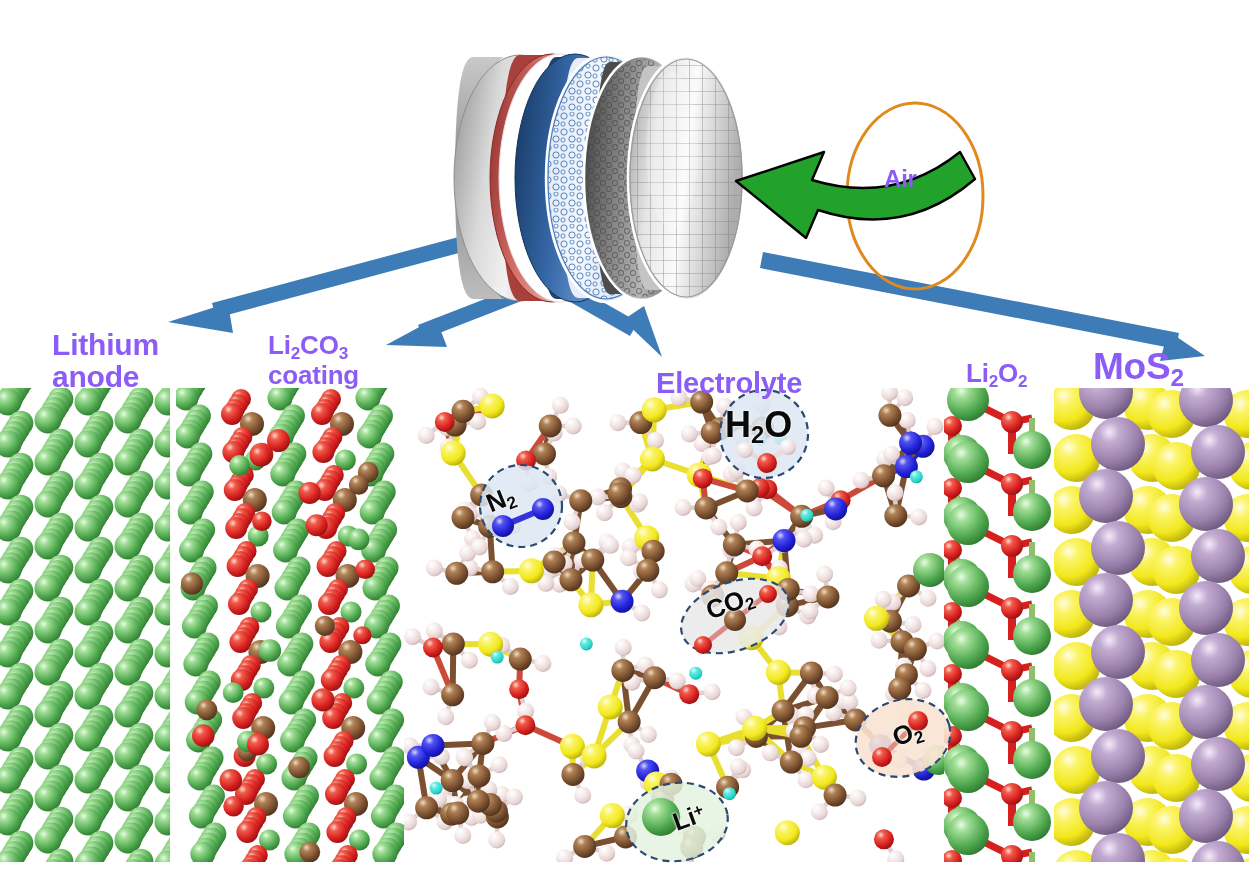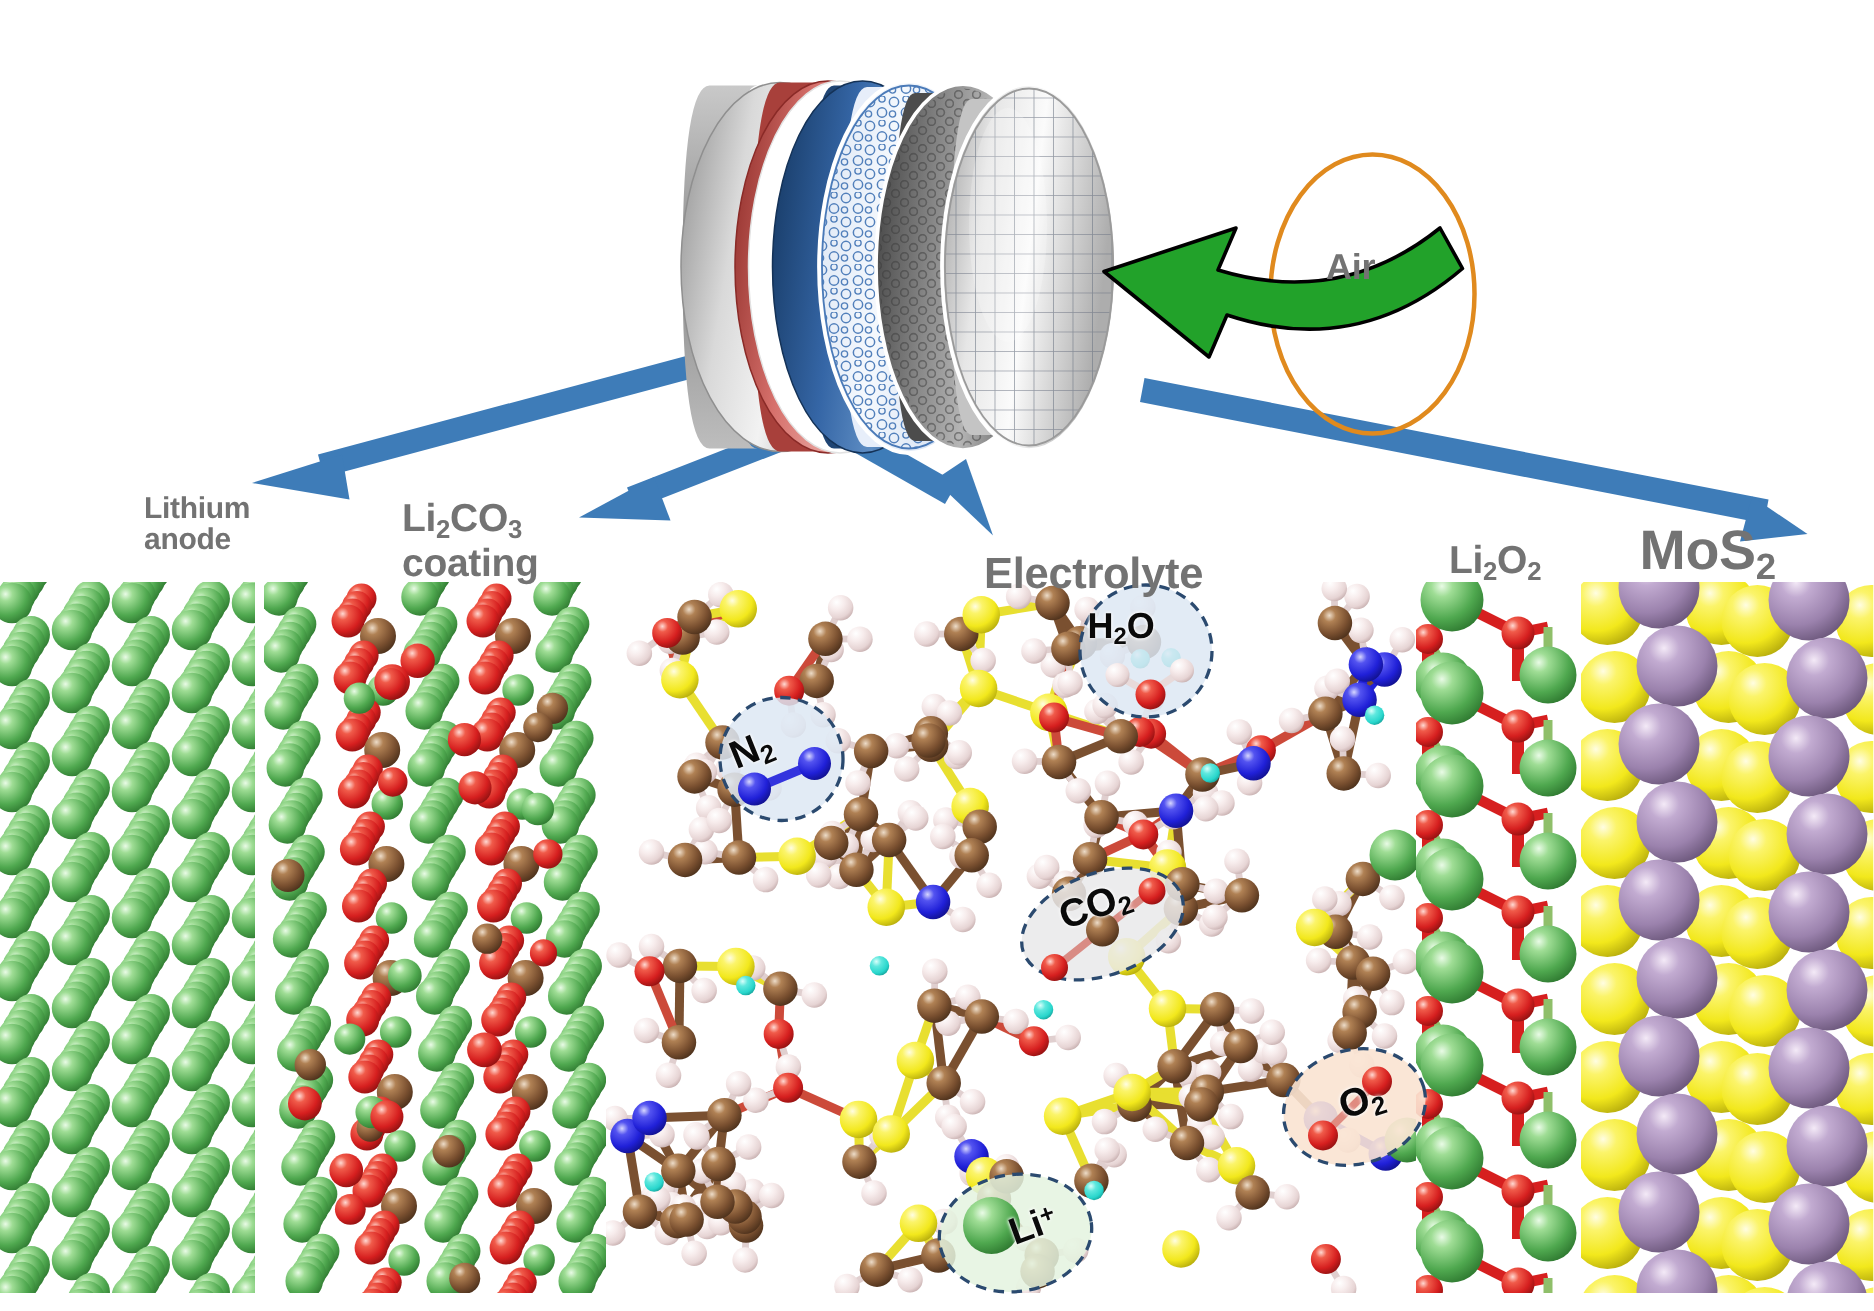--- a/index.html
+++ b/index.html
@@ -1,33 +1,33 @@
 <!DOCTYPE html>
 <html><head>
 <meta charset="utf-8">
 <style>
   html,body{margin:0;padding:0;background:#ffffff;}
   body{width:1249px;height:874px;position:relative;overflow:hidden;
        font-family:"Liberation Sans","DejaVu Sans",sans-serif;}
   .stage{position:absolute;left:0;top:0;width:1249px;height:874px;overflow:hidden;background:#fff;}
   svg.layer{position:absolute;left:0;top:0;width:1249px;height:874px;}
-  .lbl{position:absolute;font-weight:bold;color:#737373;line-height:1.05;
+  .lbl{position:absolute;font-weight:bold;color:#8b5cf6;line-height:1.05;
        white-space:pre;letter-spacing:-0.2px;}
   .lbl sub{font-size:0.66em;vertical-align:-0.28em;font-weight:bold;}
-  #lbl-lithium{left:52px;top:329px;font-size:20px;margin-left:44px;}
+  #lbl-lithium{left:52px;top:329px;font-size:30px;}
   #lbl-li2co3{left:268px;top:332px;font-size:26px;}
   #lbl-electrolyte{left:656px;top:368px;font-size:29px;}
   #lbl-li2o2{left:966px;top:360px;font-size:26px;}
   #lbl-mos2{left:1093px;top:348px;font-size:37px;}
   #lbl-air{left:884px;top:166px;font-size:24px;}
   .calloutlbl{position:absolute;font-weight:bold;color:#0a0a0a;white-space:pre;
               text-shadow:0 0 2px #fff,0 0 3px #fff;}
   .calloutlbl sub{font-size:0.66em;vertical-align:-0.26em;}
   .calloutlbl sup{font-size:0.66em;vertical-align:0.4em;}
-  #c-h2o{left:725px;top:404px;font-size:24px;}
+  #c-h2o{left:725px;top:404px;font-size:36px;}
   #c-n2{left:487px;top:484px;font-size:26px;transform:rotate(-22deg);}
   #c-co2{left:706px;top:588px;font-size:26px;transform:rotate(-20deg);}
   #c-o2{left:893px;top:718px;font-size:26px;transform:rotate(-18deg);}
   #c-li{left:673px;top:803px;font-size:25px;transform:rotate(-20deg);}
 </style>
 </head>
 <body>
 
 <div class="stage">
 

